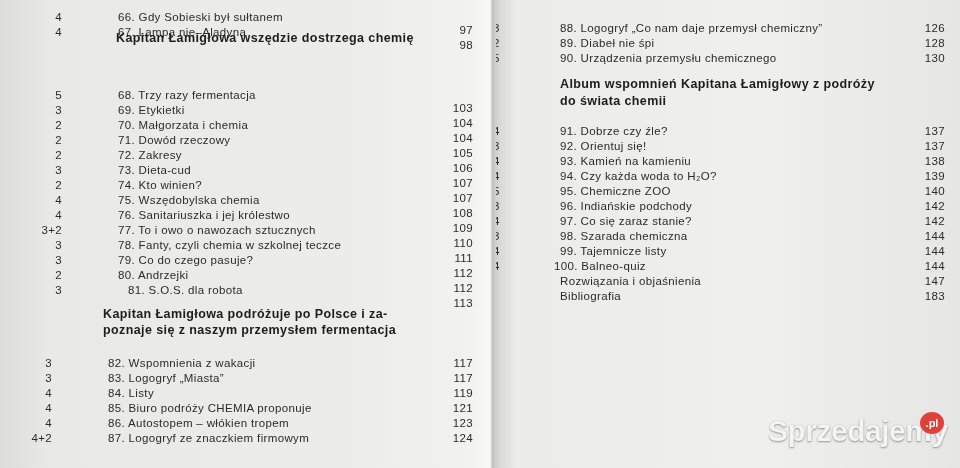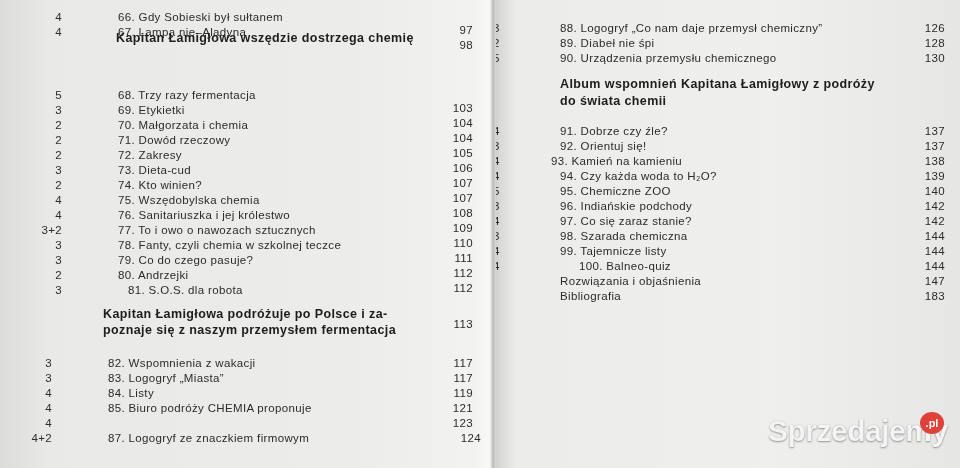--- a/index.html
+++ b/index.html
@@ -125,21 +125,21 @@
         <span class="page-num" style="left: 0px; width: 473px; top: 13px;">112</span>
       </div>
       <div class="row" style="top: 267px; left: 0px; width: 493px;">
         <span class="score" style="left: 0px; width: 62px;">2</span>
         <span class="title" style="left: 118px;">80. Andrzejki</span>
         <span class="page-num" style="left: 0px; width: 473px; top: 13px;">112</span>
       </div>
       <div class="row" style="top: 282px; left: 0px; width: 493px;">
         <span class="score" style="left: 0px; width: 62px;">3</span>
         <span class="title" style="left: 128px;">81. S.O.S. dla robota</span>
-        <span class="page-num" style="left: 0px; width: 473px; top: 13px; margin-top: 21px;">113</span>
+        <span class="page-num" style="left: 0px; width: 473px; top: 13px;">113</span>
       </div>
     </div>
   <div class="heading" style="left:103px; top:303px;">Kapitan Łamigłowa podróżuje po Polsce i za-</div>
   <div class="heading" style="left:103px; top:319px;">poznaje się z naszym przemysłem fermentacja</div>
   <div id="left-s2">
       <div class="row" style="top: 355px; left: 0px; width: 493px;">
         <span class="score" style="left: 0px; width: 52px;">3</span>
         <span class="title" style="left: 108px;">82. Wspomnienia z wakacji</span>
         <span class="page-num" style="left: 0px; width: 473px;">117</span>
       </div>
@@ -153,26 +153,27 @@
         <span class="title" style="left: 108px;">84. Listy</span>
         <span class="page-num" style="left: 0px; width: 473px;">119</span>
       </div>
       <div class="row" style="top: 400px; left: 0px; width: 493px;">
         <span class="score" style="left: 0px; width: 52px;">4</span>
         <span class="title" style="left: 108px;">85. Biuro podróży CHEMIA proponuje</span>
         <span class="page-num" style="left: 0px; width: 473px;">121</span>
       </div>
       <div class="row" style="top: 415px; left: 0px; width: 493px;">
         <span class="score" style="left: 0px; width: 52px;">4</span>
+        <span class="title" style="left: 108px;">86. Autostopem – włókien tropem</span>
         <span class="page-num" style="left: 0px; width: 473px;">123</span>
       </div>
       <div class="row" style="top: 430px; left: 0px; width: 493px;">
         <span class="score" style="left: 0px; width: 52px;">4+2</span>
         <span class="title" style="left: 108px;">87. Logogryf ze znaczkiem firmowym</span>
-        <span class="page-num" style="left: 0px; width: 473px; margin-left: 8px;">124</span>
+        <span class="page-num" style="left: 0px; width: 473px;">124</span>
       </div>
     </div>
 </div>
 
 <div class="page page-right">
   <div id="right-top">
       <div class="row" style="top: 20px; left: 0px; width: 467px;">
         <span class="score" style="left: 0px; width: 4px;">3</span>
         <span class="title" style="left: 67px;">88. Logogryf „Co nam daje przemysł chemiczny”</span>
         <span class="page-num" style="left: 0px; width: 452px;">126</span>
@@ -196,21 +197,21 @@
         <span class="title" style="left: 67px;">91. Dobrze czy źle?</span>
         <span class="page-num" style="left: 0px; width: 452px;">137</span>
       </div>
       <div class="row" style="top: 138px; left: 0px; width: 467px;">
         <span class="score" style="left: 0px; width: 4px;">3</span>
         <span class="title" style="left: 67px;">92. Orientuj się!</span>
         <span class="page-num" style="left: 0px; width: 452px;">137</span>
       </div>
       <div class="row" style="top: 153px; left: 0px; width: 467px;">
         <span class="score" style="left: 0px; width: 4px;">4</span>
-        <span class="title" style="left: 58px; text-align: center;">93. Kamień na kamieniu</span>
+        <span class="title" style="left: 67px; text-align: center;">93. Kamień na kamieniu</span>
         <span class="page-num" style="left: 0px; width: 452px;">138</span>
       </div>
       <div class="row" style="top: 168px; left: 0px; width: 467px;">
         <span class="score" style="left: 0px; width: 4px;">4</span>
         <span class="title" style="left: 67px;">94. Czy każda woda to H₂O?</span>
         <span class="page-num" style="left: 0px; width: 452px;">139</span>
       </div>
       <div class="row" style="top: 183px; left: 0px; width: 467px;">
         <span class="score" style="left: 0px; width: 4px;">5</span>
         <span class="title" style="left: 67px;">95. Chemiczne ZOO</span>
@@ -231,21 +232,21 @@
         <span class="title" style="left: 67px;">98. Szarada chemiczna</span>
         <span class="page-num" style="left: 0px; width: 452px;">144</span>
       </div>
       <div class="row" style="top: 243px; left: 0px; width: 467px;">
         <span class="score" style="left: 0px; width: 4px;">4</span>
         <span class="title" style="left: 67px;">99. Tajemnicze listy</span>
         <span class="page-num" style="left: 0px; width: 452px;">144</span>
       </div>
       <div class="row" style="top: 258px; left: 0px; width: 467px;">
         <span class="score" style="left: 0px; width: 4px;">4</span>
-        <span class="title" style="left: 61px; margin-left: 25px;">100. Balneo-quiz</span>
+        <span class="title" style="left: 61px;">100. Balneo-quiz</span>
         <span class="page-num" style="left: 0px; width: 452px;">144</span>
       </div>
       <div class="row" style="top: 273px; left: 0px; width: 467px;">
         <span class="score" style="left: 0px; width: 4px;"></span>
         <span class="title" style="left: 67px;">Rozwiązania i objaśnienia</span>
         <span class="page-num" style="left: 0px; width: 452px;">147</span>
       </div>
       <div class="row" style="top: 288px; left: 0px; width: 467px;">
         <span class="score" style="left: 0px; width: 4px;"></span>
         <span class="title" style="left: 67px;">Bibliografia</span>

